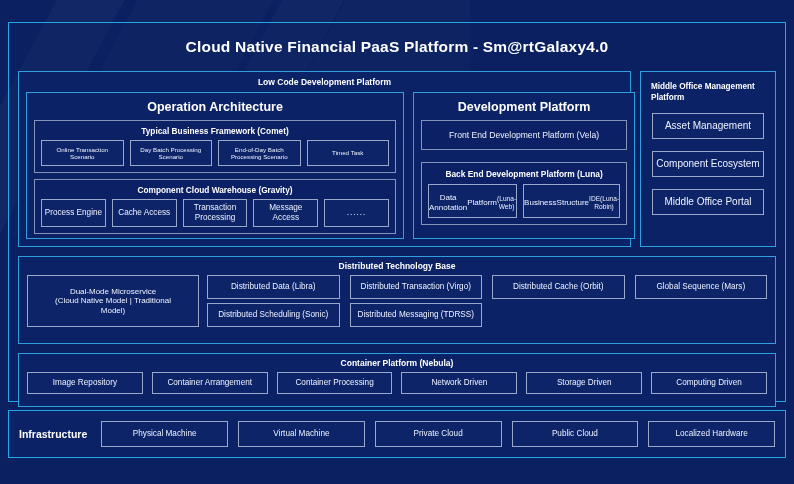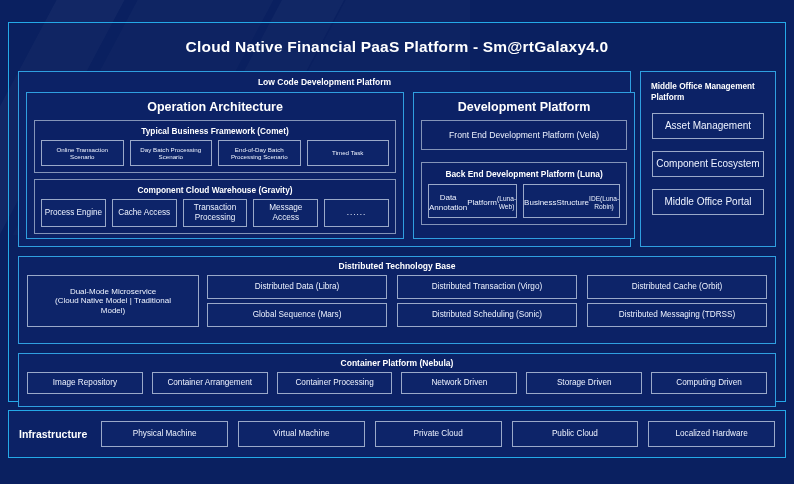--- a/index.html
+++ b/index.html
@@ -187,21 +187,21 @@
   .mo-list .box { height: 26px; font-size: 10px; }
 
   
   .row2 { margin-top: 9px; height: 88px; position: relative; }
   .dtb-body { padding: 0 8px 7px; display: flex; gap: 8px; }
   .dtb-left { flex: 0 0 172px; }
   .dtb-left .box { height: 52px; font-size: 8px; flex-direction: column; padding: 0 4px; }
   .dtb-grid {
     flex: 1 1 auto;
     display: grid;
-    grid-template-columns: repeat(3, 1fr);
+    grid-template-columns: repeat(4, 1fr);
     grid-template-rows: repeat(2, 24px);
     gap: 4px 10px;
   }
   .dtb-grid .box { font-size: 8.2px; }
 
   
   .row3 { margin-top: 9px; height: 54px; position: relative; }
   .cp-row { display: flex; gap: 9px; padding: 0 8px; }
   .cp-row .box { flex: 1 1 0; height: 22px; font-size: 8.2px; }
 

